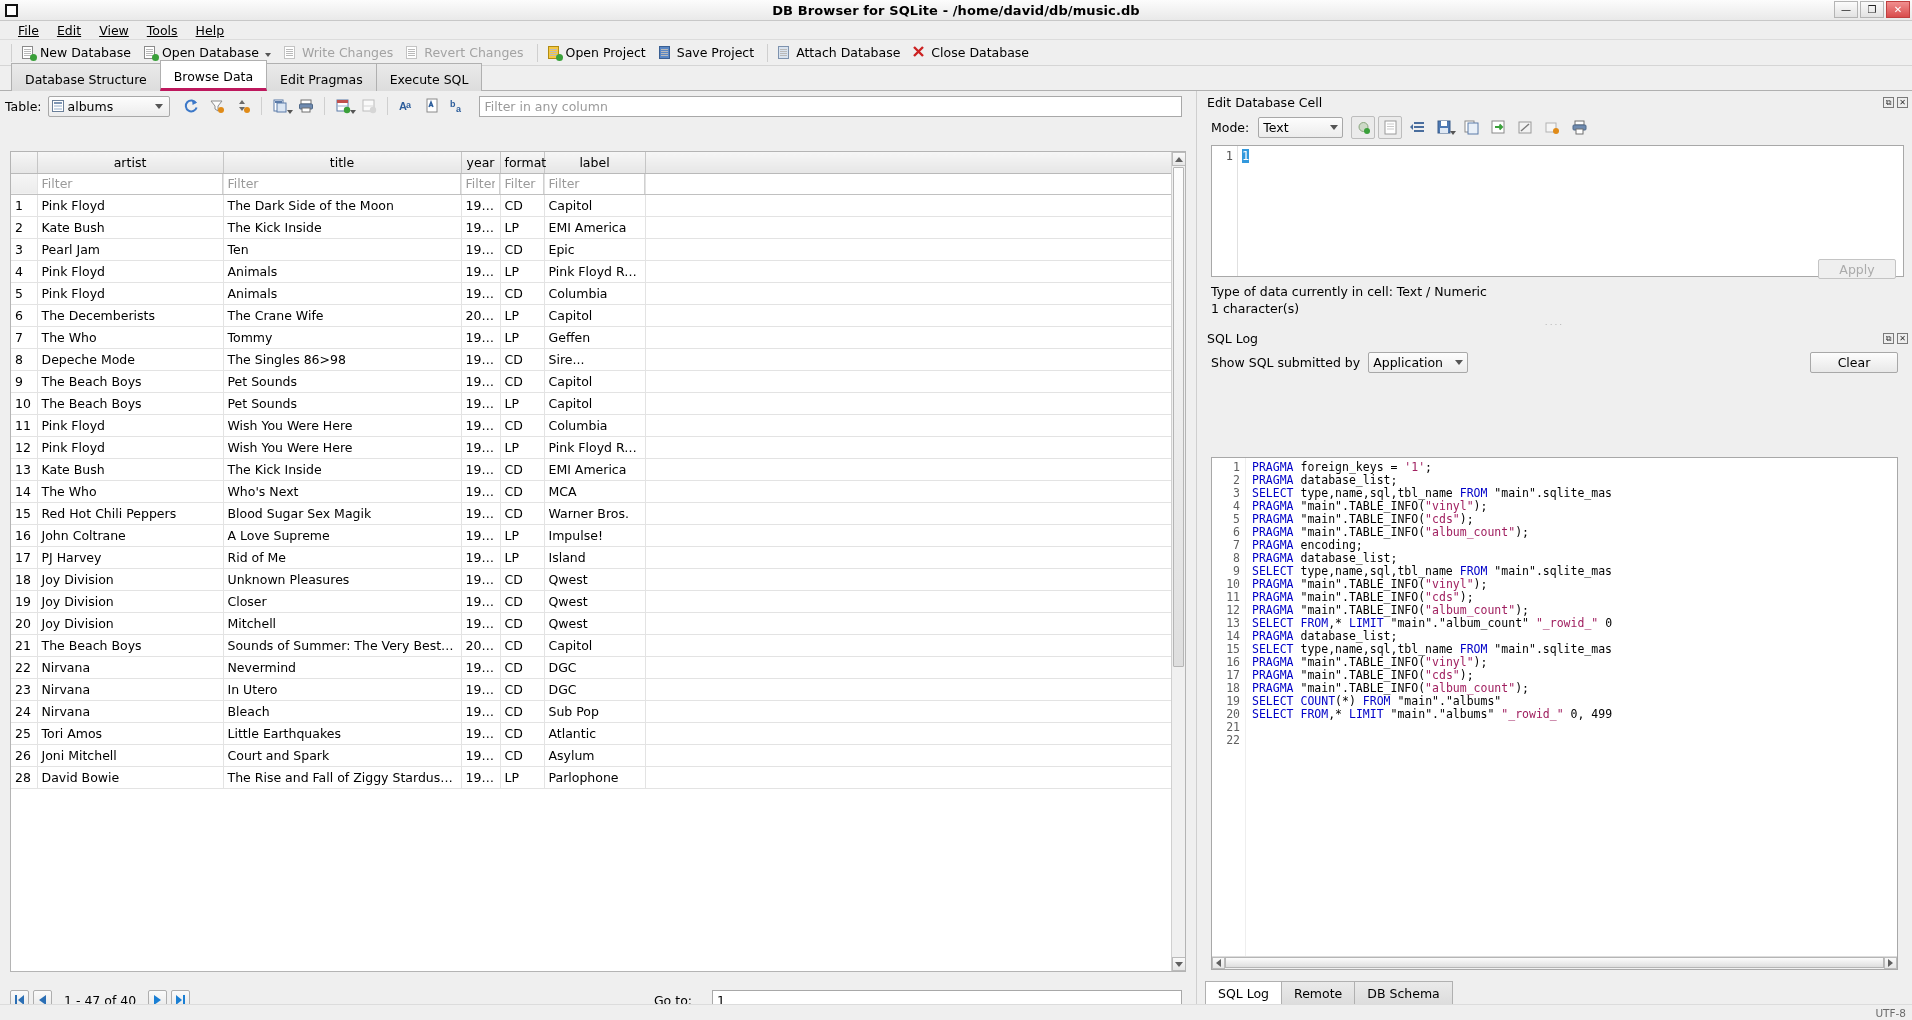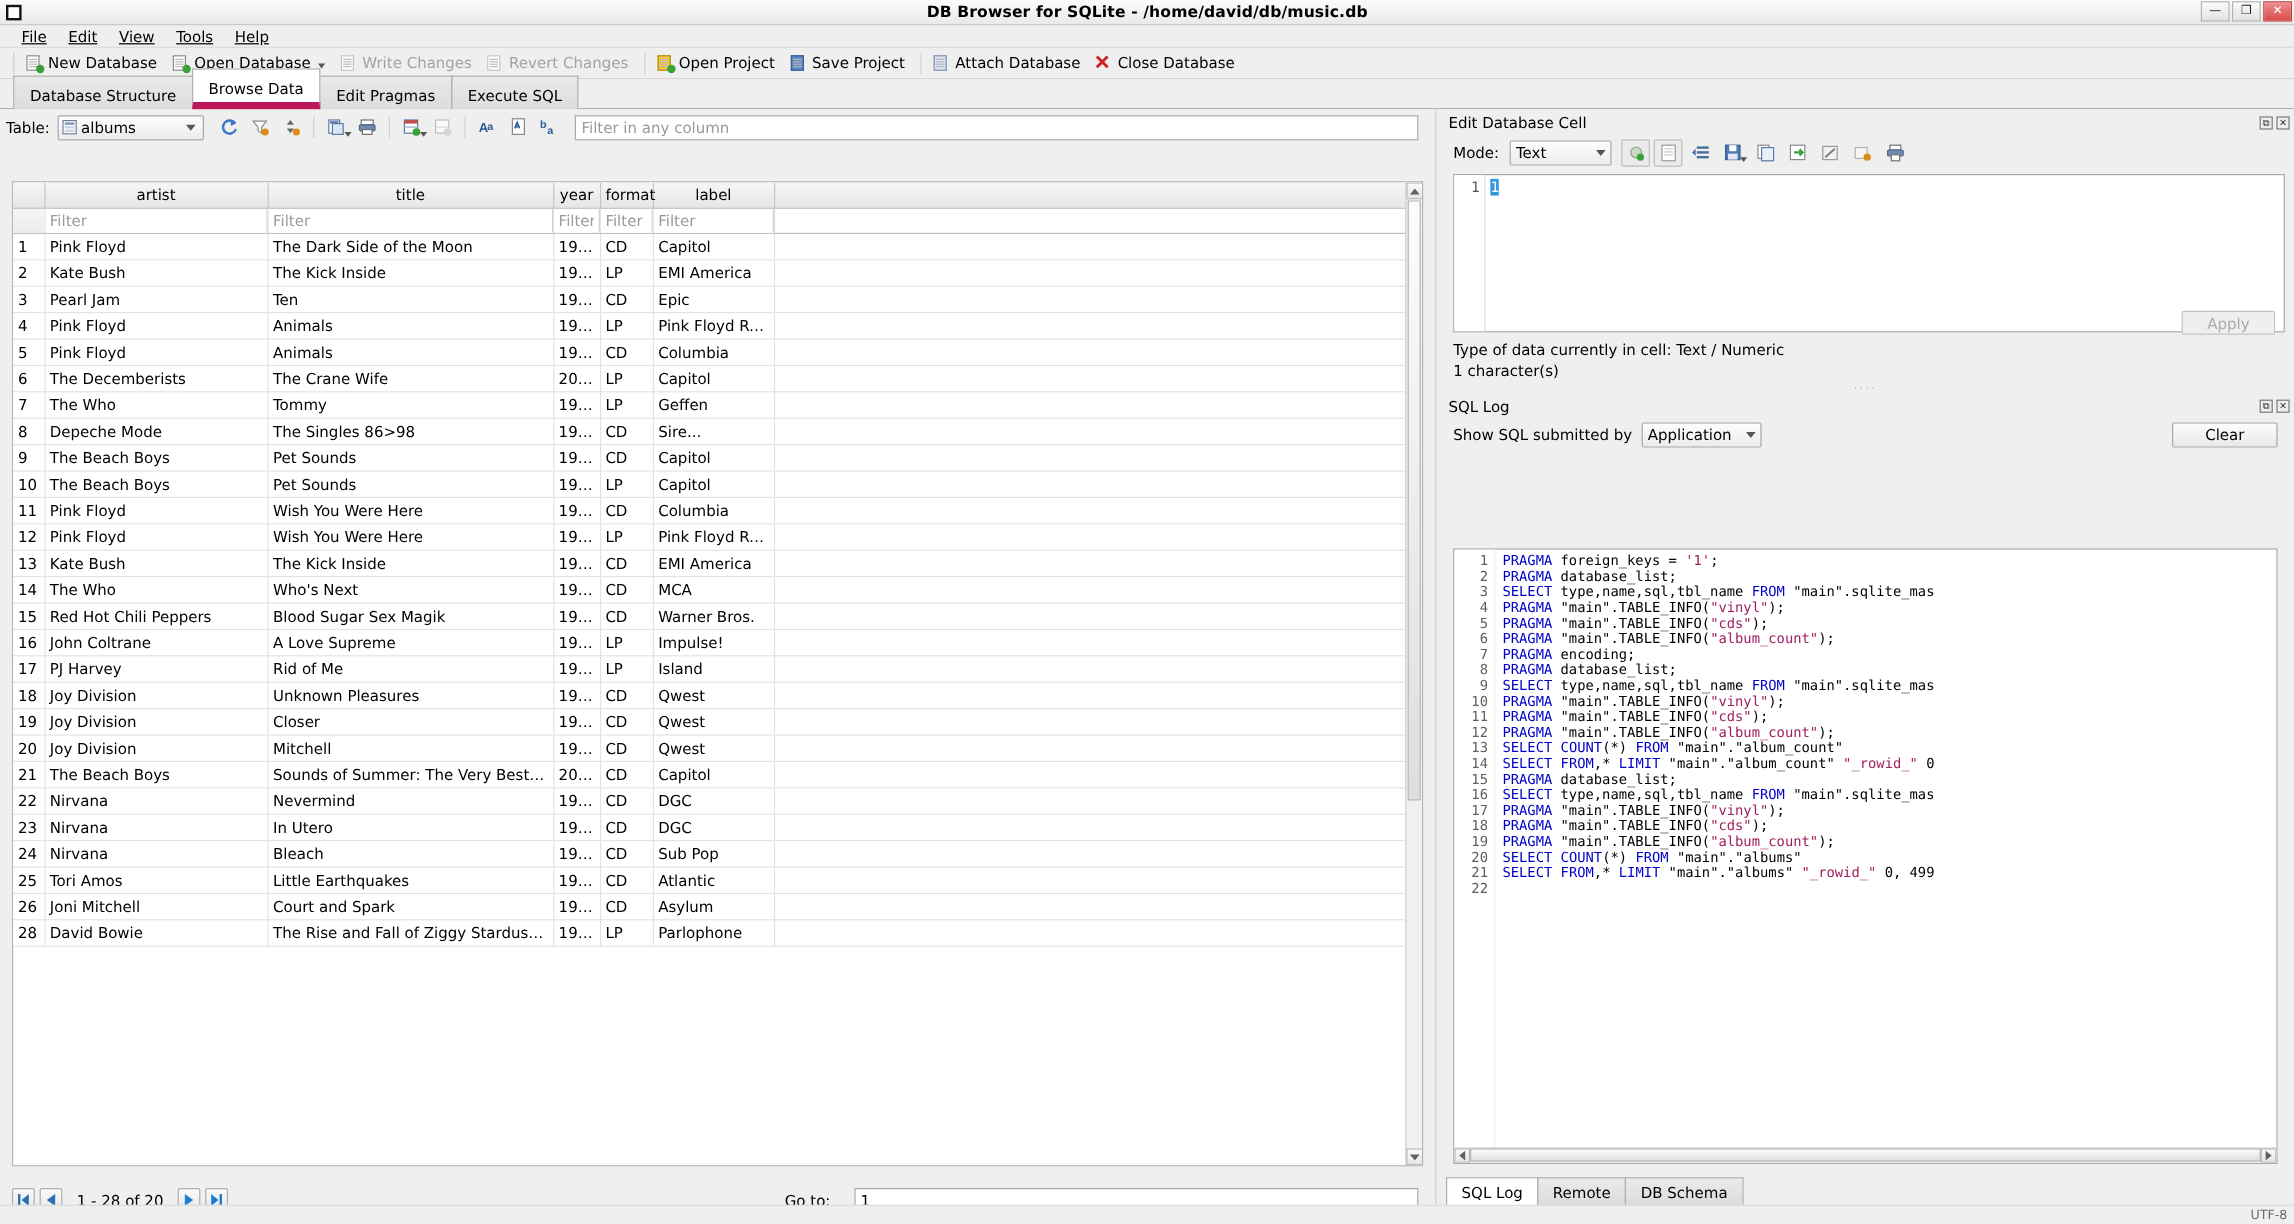--- a/index.html
+++ b/index.html
@@ -66,21 +66,21 @@
   .grn { background:#3aa03a; }
 
   
   .tabbar { height:25px; display:flex; align-items:flex-end; padding-left:11px; background:#efefef; border-bottom:1px solid #b0b0b0;}
   .tab {
     padding:8px 13px 4px 13px; font-size:12.5px;
     border:1px solid #b0b0b0; border-bottom:none;
     background:linear-gradient(#eaeaea,#dcdcdc);
     margin-right:-1px; position:relative; top:1px;
   }
-  .tab.active { background:#fff; border-bottom:6px solid #be185d; z-index:3; top:1px;}
+  .tab.active { background:#fff; border-bottom:3px solid #be185d; z-index:3; top:1px;}
 
   
   .main { display:flex; height:calc(1020px - 21px - 19px - 26px - 25px); }
   .left-pane { width:1196px; background:#efefef; position:relative; }
   .right-pane { width:716px; background:#efefef; border-left:1px solid #cfcfcf; position:relative;}
 
   
   .table-bar { height:30px; display:flex; align-items:center; padding:0 5px; gap:0; }
   .tb-label { font-size:12.5px; margin-right:6px; }
   .combo {
@@ -697,21 +697,21 @@
         <svg width="11" height="10" viewBox="0 0 11 10" aria-hidden="true">
             <path d="M10 0 L4 5 L10 10 Z"></path>
             <rect x="1" y="0" width="2" height="10"></rect>
           </svg>
       </div>
       <div class="nav-btn">
         <svg width="9" height="10" viewBox="0 0 9 10" aria-hidden="true">
             <path d="M8 0 L1 5 L8 10 Z"></path>
           </svg>
       </div>
-      <div class="range-text">1 - 28 of 20</div>
+      <div class="range-text">1 - 47 of 40</div>
       <div class="nav-btn on">
         <svg width="9" height="10" viewBox="0 0 9 10" aria-hidden="true">
             <path d="M1 0 L8 5 L1 10 Z"></path>
           </svg>
       </div>
       <div class="nav-btn on">
         <svg width="11" height="10" viewBox="0 0 11 10" aria-hidden="true">
             <path d="M1 0 L7 5 L1 10 Z"></path>
             <rect x="8" y="0" width="2" height="10"></rect>
           </svg>
@@ -864,21 +864,20 @@
             <div><span class="kw">SELECT</span> type,name,sql,tbl_name <span class="kw">FROM</span> "main".sqlite_mas</div>
             <div><span class="kw">PRAGMA</span> "main".TABLE_INFO(<span class="str">"vinyl"</span>);</div>
             <div><span class="kw">PRAGMA</span> "main".TABLE_INFO(<span class="str">"cds"</span>);</div>
             <div><span class="kw">PRAGMA</span> "main".TABLE_INFO(<span class="str">"album_count"</span>);</div>
             <div><span class="kw">PRAGMA</span> encoding;</div>
             <div><span class="kw">PRAGMA</span> database_list;</div>
             <div><span class="kw">SELECT</span> type,name,sql,tbl_name <span class="kw">FROM</span> "main".sqlite_mas</div>
             <div><span class="kw">PRAGMA</span> "main".TABLE_INFO(<span class="str">"vinyl"</span>);</div>
             <div><span class="kw">PRAGMA</span> "main".TABLE_INFO(<span class="str">"cds"</span>);</div>
             <div><span class="kw">PRAGMA</span> "main".TABLE_INFO(<span class="str">"album_count"</span>);</div>
-            <div><span class="kw">SELECT</span> <span class="kw">COUNT</span>(*) <span class="kw">FROM</span> "main"."album_count"</div>
             <div><span class="kw">SELECT</span> <span class="kw">FROM</span>,* <span class="kw">LIMIT</span> "main"."album_count" <span class="str">"_rowid_"</span> 0</div>
             <div><span class="kw">PRAGMA</span> database_list;</div>
             <div><span class="kw">SELECT</span> type,name,sql,tbl_name <span class="kw">FROM</span> "main".sqlite_mas</div>
             <div><span class="kw">PRAGMA</span> "main".TABLE_INFO(<span class="str">"vinyl"</span>);</div>
             <div><span class="kw">PRAGMA</span> "main".TABLE_INFO(<span class="str">"cds"</span>);</div>
             <div><span class="kw">PRAGMA</span> "main".TABLE_INFO(<span class="str">"album_count"</span>);</div>
             <div><span class="kw">SELECT</span> <span class="kw">COUNT</span>(*) <span class="kw">FROM</span> "main"."albums"</div>
             <div><span class="kw">SELECT</span> <span class="kw">FROM</span>,* <span class="kw">LIMIT</span> "main"."albums" <span class="str">"_rowid_"</span> 0, 499</div>
             <div></div>
           </div>

